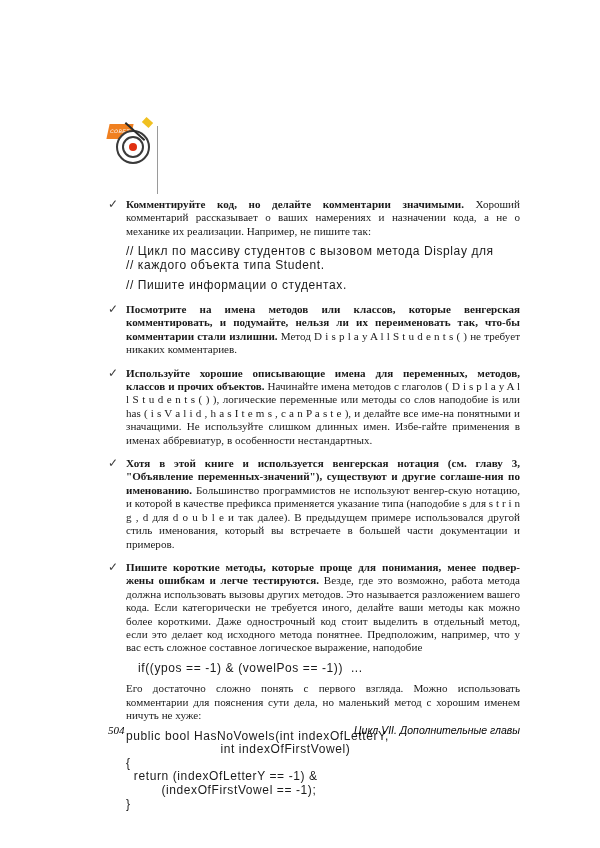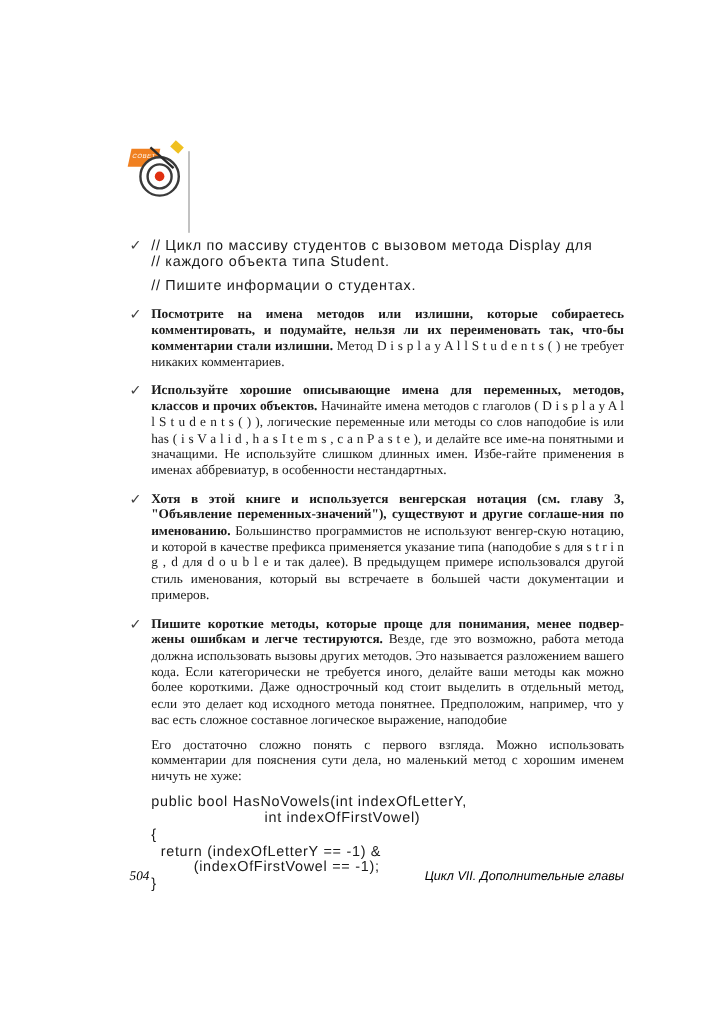--- a/index.html
+++ b/index.html
@@ -219,43 +219,45 @@
           <div class="shaft"></div>
           <div class="fletch"></div>
         </div>
       </div>
     </div>
 
     <div class="bullets">
 
       <div class="bullet">
         <span class="check">✓</span>
+        <p><b>Комментируйте код, но делайте комментарии значимыми.</b><span> Хороший комментарий рассказывает о ваших намерениях и назначении кода, а не о механике их реализации. Например, не пишите так:</span></p>
         <div class="code">// Цикл по массиву студентов с вызовом метода Display для
 // каждого объекта типа Student.</div>
         <div class="code">// Пишите информации о студентах.</div>
       </div>
 
       <div class="bullet">
         <span class="check">✓</span>
-        <p><b>Посмотрите на имена методов или излишни, которые собираетесь комментировать, и подумайте, нельзя ли их переименовать так, что-бы комментарии стали излишни.</b><span> Метод D i s p l a y A l l S t u d e n t s ( ) не требует никаких комментариев.</span></p>
+        <p><b>Посмотрите на имена методов или классов, которые венгерская комментировать, и подумайте, нельзя ли их переименовать так, что-бы комментарии стали излишни.</b><span> Метод D i s p l a y A l l S t u d e n t s ( ) не требует никаких комментариев.</span></p>
       </div>
 
       <div class="bullet">
         <span class="check">✓</span>
         <p><b>Используйте хорошие описывающие имена для переменных, методов, классов и прочих объектов.</b><span> Начинайте имена методов с глаголов ( D i s p l a y A l l S t u d e n t s ( ) ), логические переменные или методы со слов наподобие is или has ( i s V a l i d , h a s I t e m s , c a n P a s t e ), и делайте все име-на понятными и значащими. Не используйте слишком длинных имен. Избе-гайте применения в именах аббревиатур, в особенности нестандартных.</span></p>
       </div>
 
       <div class="bullet">
         <span class="check">✓</span>
         <p><b>Хотя в этой книге и используется венгерская нотация (см. главу 3, "Объявление переменных-значений"), существуют и другие соглаше-ния по именованию.</b><span> Большинство программистов не используют венгер-скую нотацию, и которой в качестве префикса применяется указание типа (наподобие s для s t r i n g , d для d o u b l e и так далее). В предыдущем примере использовался другой стиль именования, который вы встречаете в большей части документации и примеров.</span></p>
       </div>
 
       <div class="bullet">
         <span class="check">✓</span>
         <p><b>Пишите короткие методы, которые проще для понимания, менее подвер-жены ошибкам и легче тестируются.</b><span> Везде, где это возможно, работа метода должна использовать вызовы других методов. Это называется разложением вашего кода. Если категорически не требуется иного, делайте ваши методы как можно более короткими. Даже однострочный код стоит выделить в отдельный метод, если это делает код исходного метода понятнее. Предположим, например, что у вас есть сложное составное логическое выражение, наподобие</span></p>
+        <div class="code indent">if((ypos == -1) &amp; (vowelPos == -1))  ...</div>
         <p>Его достаточно сложно понять с первого взгляда. Можно использовать комментарии для пояснения сути дела, но маленький метод с хорошим именем ничуть не хуже:</p>
         <div class="code">public bool HasNoVowels(int indexOfLetterY,
                         int indexOfFirstVowel)
 {
   return (indexOfLetterY == -1) &amp;
          (indexOfFirstVowel == -1);
 }</div>
       </div>
 
     </div>

